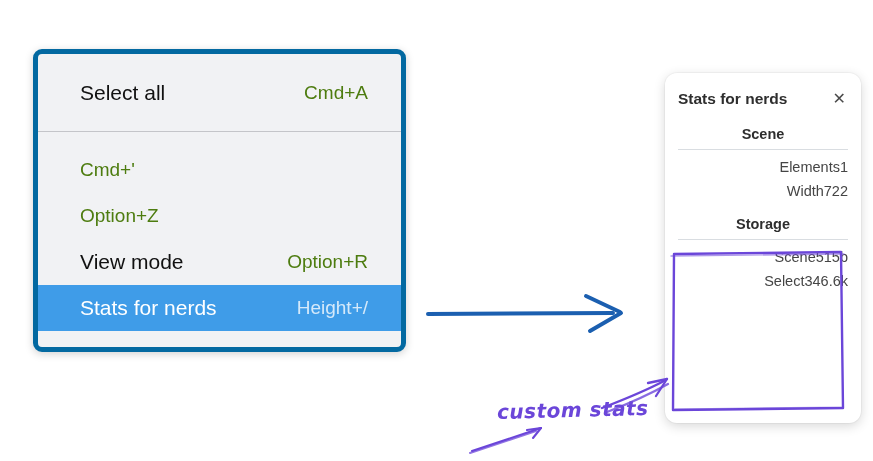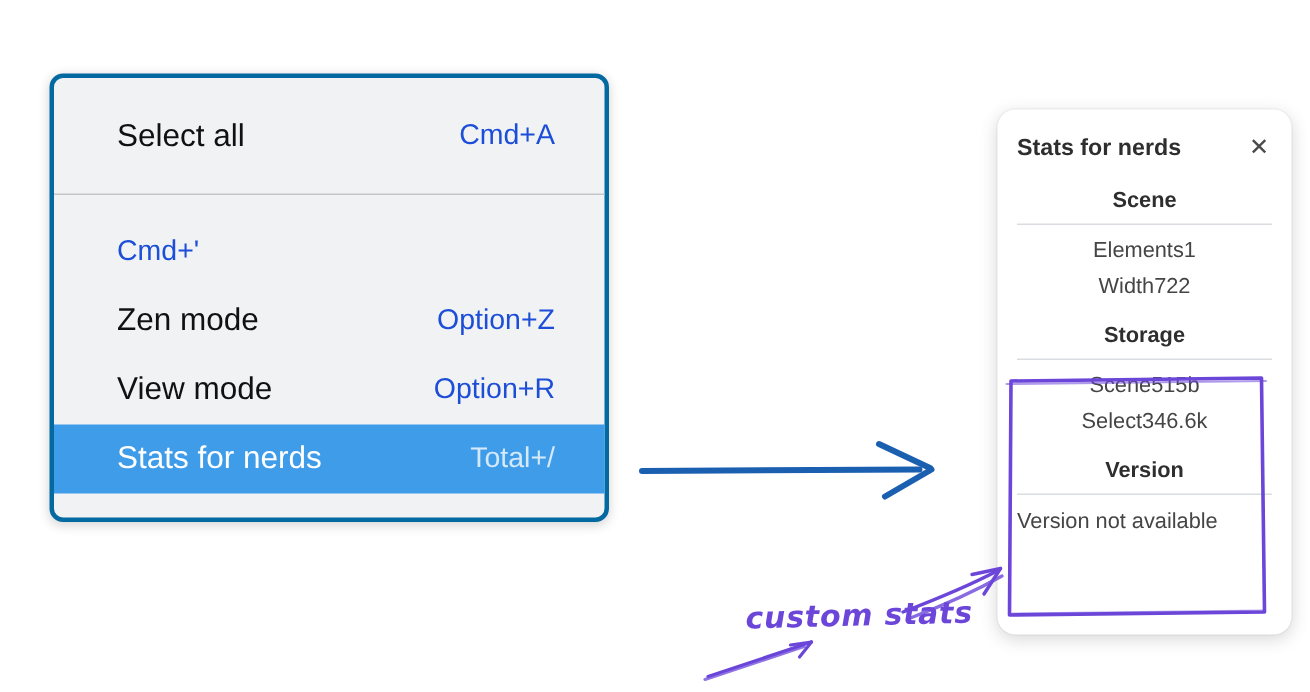--- a/index.html
+++ b/index.html
@@ -10,39 +10,39 @@
     font-family:"Liberation Sans", sans-serif;
     overflow:hidden;
   }
 
   
   .context-menu {
     position:absolute;
     left:33px; top:49px;
     width:373px;
     background:#f1f2f4;
-    border:3px solid #0369a1;
+    border:5px solid #0369a1;
     border-radius:9px;
     box-shadow:0 2px 8px rgba(0,0,0,0.18);
     padding:16px 0;
     z-index:2;
   }
   .menu-item {
     height:46px;
     display:flex;
     align-items:center;
     justify-content:space-between;
     padding:0 33px 0 42px;
     font-size:21px;
     color:#111111;
     cursor:default;
   }
   .menu-item .shortcut {
     font-size:19px;
-    color:#1d4ed8;
+    color:#4d7c0f;
   }
   .menu-item.highlighted {
     background:#3f9ce8;
     color:#ffffff;
   }
   .menu-item.highlighted .shortcut {
     color:rgba(255,255,255,0.78);
   }
   .menu-divider {
     height:1px;
@@ -91,21 +91,21 @@
     color:#2e2e2e;
     padding:13px 0 7px;
   }
   .section-rule {
     border:none;
     border-top:1px solid #d9dde1;
     margin:0 0 5px;
   }
   .stat-row {
     display:flex;
-    justify-content:center;
+    justify-content:flex-end;
     padding:4px 0;
     color:#454545;
   }
   .stat-row .stat-value { text-align:right; color:#454545; }
   .version-status {
     padding:5px 0 2px;
     color:#454545;
   }
 
   
@@ -136,30 +136,29 @@
 <div class="context-menu">
   <div class="menu-item">
     <span>Select all</span>
     <span class="shortcut">Cmd+A</span>
   </div>
   <div class="menu-divider"></div>
   <div class="menu-item">
     <span class="shortcut">Cmd+'</span>
   </div>
   <div class="menu-item">
-    <span>Zen mode</span>
     <span class="shortcut">Option+Z</span>
   </div>
   <div class="menu-item">
     <span>View mode</span>
     <span class="shortcut">Option+R</span>
   </div>
   <div class="menu-item highlighted">
     <span>Stats for nerds</span>
-    <span class="shortcut">Total+/</span>
+    <span class="shortcut">Height+/</span>
   </div>
 </div>
 
 <div class="stats-panel">
   <div class="stats-header">
     <span class="stats-title">Stats for nerds</span>
     <button class="close-btn">✕</button>
   </div>
 
   <div>
@@ -181,25 +180,20 @@
     <div class="stat-row">
       <span class="stat-label">Scene</span>
       <span class="stat-value">515b</span>
     </div>
     <div class="stat-row">
       <span class="stat-label">Select</span>
       <span class="stat-value">346.6k</span>
     </div>
   </div>
 
-  <div>
-    <div class="section-heading">Version</div>
-    <hr class="section-rule">
-    <div class="version-status">Version not available</div>
-  </div>
 </div>
 
 <div class="custom-stats-label">custom stats</div>
 
 <svg class="overlay" viewBox="0 0 873 461" xmlns="http://www.w3.org/2000/svg">
 
   <g stroke="#1b5fb0" stroke-width="4" fill="none" stroke-linecap="round">
     <line x1="428" y1="314" x2="613" y2="313"></line>
     <path d="M586 296 L620 312"></path>
     <path d="M590 331 L621 313"></path>

